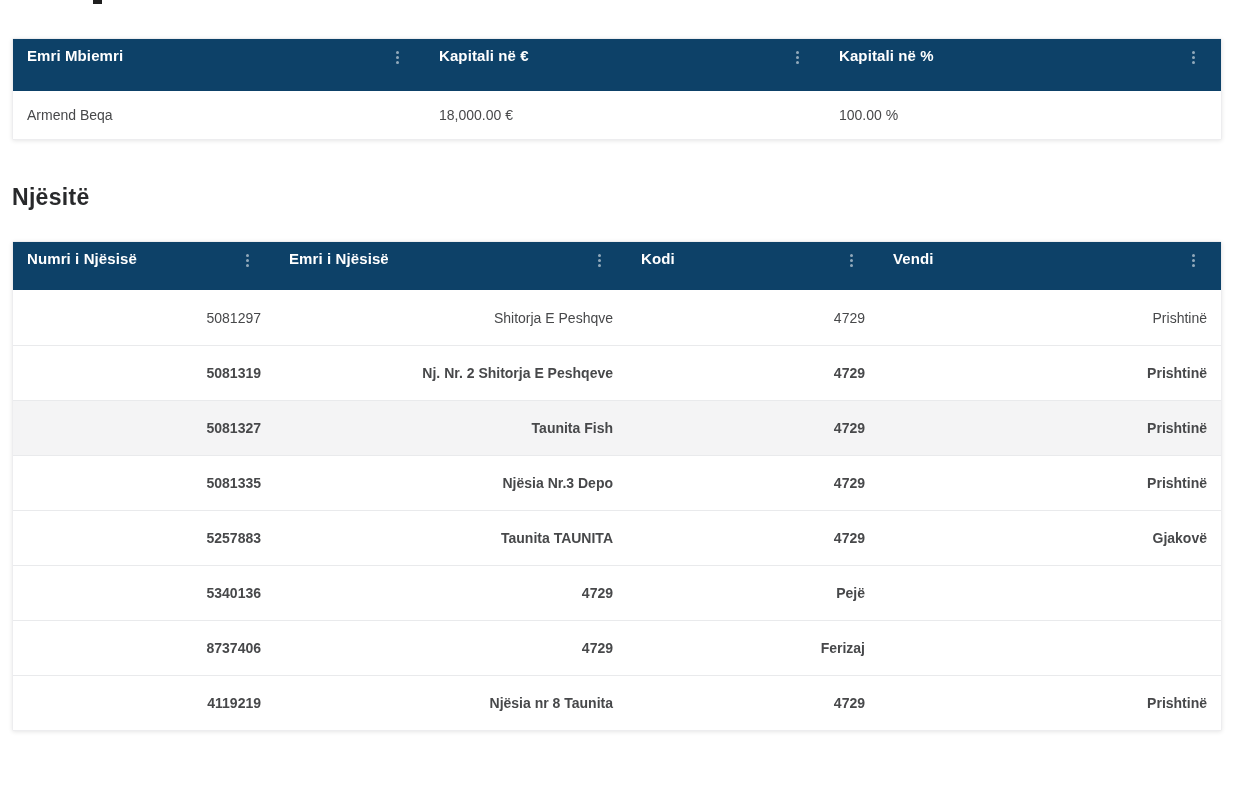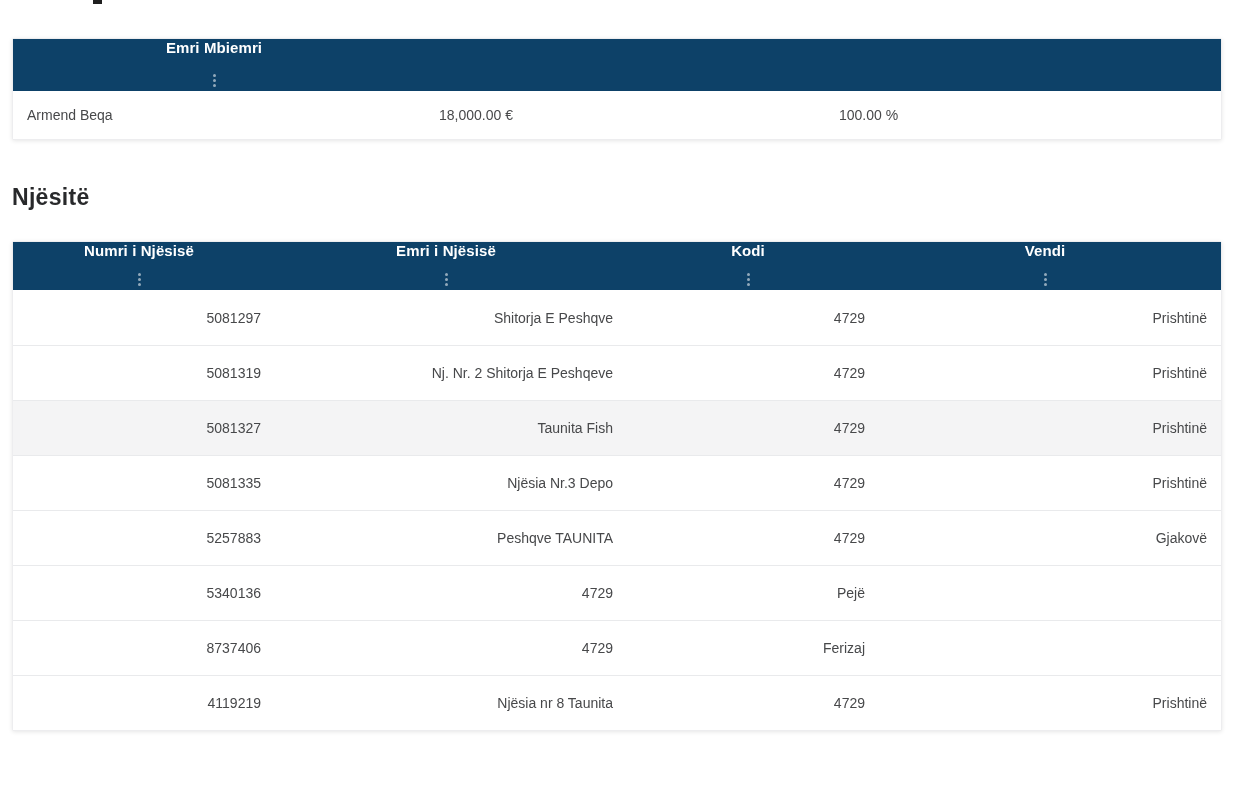--- a/index.html
+++ b/index.html
@@ -28,53 +28,69 @@
     border:1px solid var(--card-border);
     border-radius:2px;
     box-shadow:0 1px 4px rgba(0,0,0,0.10);
   }
   .card-owners{margin-top:38px;}
   .card-units{margin-top:3px;}
   .thead{display:grid;background:var(--header-bg);align-items:stretch;}
   .card-owners .thead{height:52px;grid-template-columns:412px 400px 396px;}
   .card-units  .thead{height:48px;grid-template-columns:262px 352px 252px 342px;}
   .th{
-    display:flex;justify-content:space-between;align-items:center;
-    padding:0 24px 0 14px;min-width:0;cursor:pointer;flex-direction:column;
+    display:flex;justify-content:space-between;align-items:flex-start;
+    padding:8px 24px 0 14px;min-width:0;cursor:pointer;
   }
   .th-label{
     color:var(--header-text);font-weight:bold;font-size:15px;
     white-space:nowrap;letter-spacing:0.1px;
   }
   .kebab{display:flex;flex-direction:column;gap:2px;padding:4px 2px;cursor:pointer;}
   .kebab i{display:block;width:3px;height:3px;border-radius:50%;background:rgba(255,255,255,0.55);}
   .trow{display:grid;align-items:center;background:#fff;}
   .card-owners .trow{height:48px;grid-template-columns:412px 400px 396px;}
   .card-units  .trow{height:55px;grid-template-columns:262px 352px 252px 342px;text-align:right;}
-  .tbody .trow + .trow{border-top:1px solid var(--row-border);}
+  .tbody .trow + .trow{border-top:1px solid var(--row-border);font-weight:bold;}
   .trow.highlighted{background:var(--highlight-row-bg);}
   .td{
     padding:0 14px;font-size:14px;color:var(--cell-text);
     white-space:nowrap;overflow:hidden;text-overflow:ellipsis;
   }
   .section-title{
     margin:44px 0 30px 12px;
     font-size:23px;line-height:27px;font-weight:bold;
     color:var(--title-text);letter-spacing:0.3px;
   }
 </style>
 </head>
 <body>
 
 <div class="cutoff-fragment"></div>
 
 <div class="card card-owners">
   <div class="thead">
     <div class="th">
       <span class="th-label">Emri Mbiemri</span>
+      <span class="kebab">
+          <i></i>
+          <i></i>
+          <i></i>
+        </span>
+    </div>
+    <div class="th">
+      <span class="th-label">Kapitali në €</span>
+      <span class="kebab">
+          <i></i>
+          <i></i>
+          <i></i>
+        </span>
+    </div>
+    <div class="th">
+      <span class="th-label">Kapitali në %</span>
       <span class="kebab">
           <i></i>
           <i></i>
           <i></i>
         </span>
     </div>
   </div>
   <div class="tbody">
     <div class="trow">
       <div class="td">Armend Beqa</div>
@@ -141,21 +157,21 @@
       <div class="td">Prishtinë</div>
     </div>
     <div class="trow">
       <div class="td">5081335</div>
       <div class="td">Njësia Nr.3 Depo</div>
       <div class="td">4729</div>
       <div class="td">Prishtinë</div>
     </div>
     <div class="trow">
       <div class="td">5257883</div>
-      <div class="td">Peshqve TAUNITA</div>
+      <div class="td">Taunita TAUNITA</div>
       <div class="td">4729</div>
       <div class="td">Gjakovë</div>
     </div>
     <div class="trow">
       <div class="td">5340136</div>
       <div class="td">4729</div>
       <div class="td">Pejë</div>
     </div>
     <div class="trow">
       <div class="td">8737406</div>

